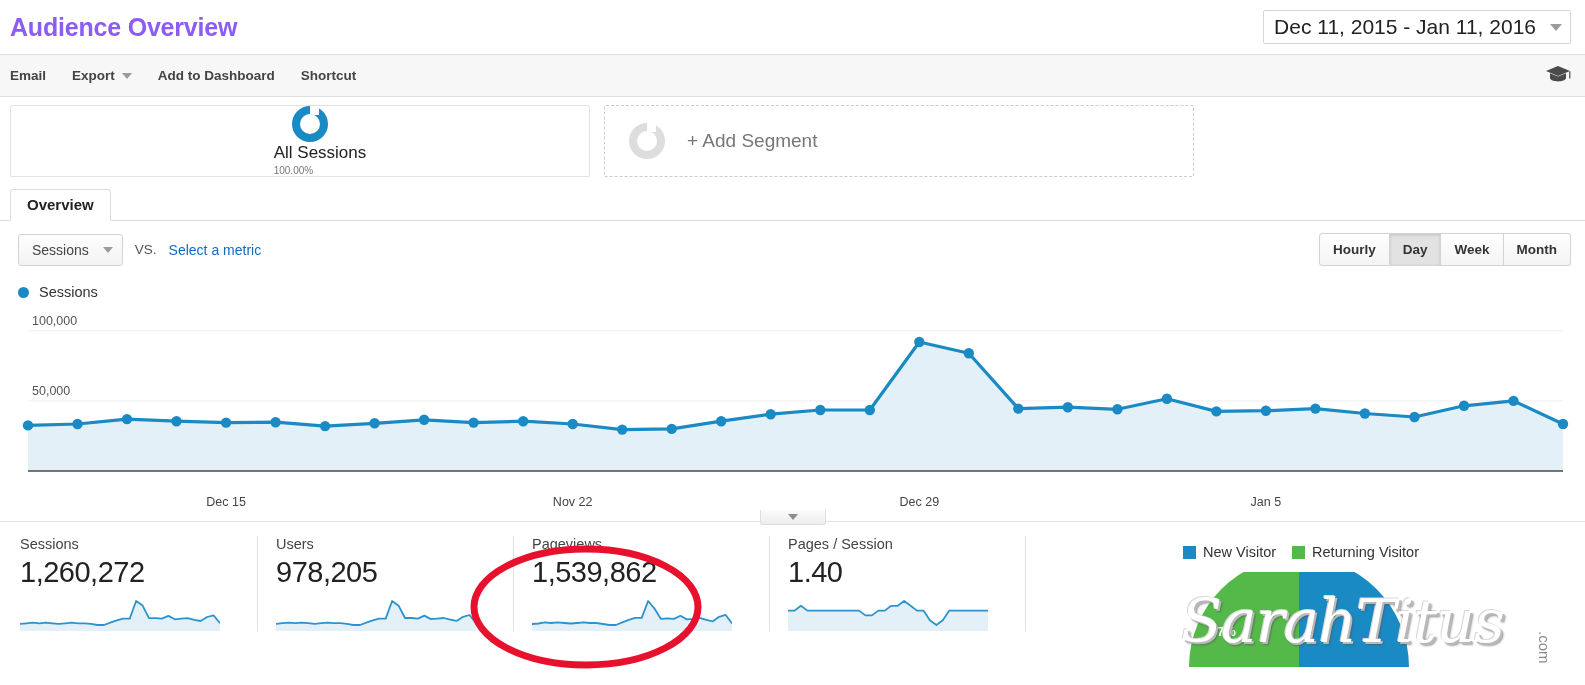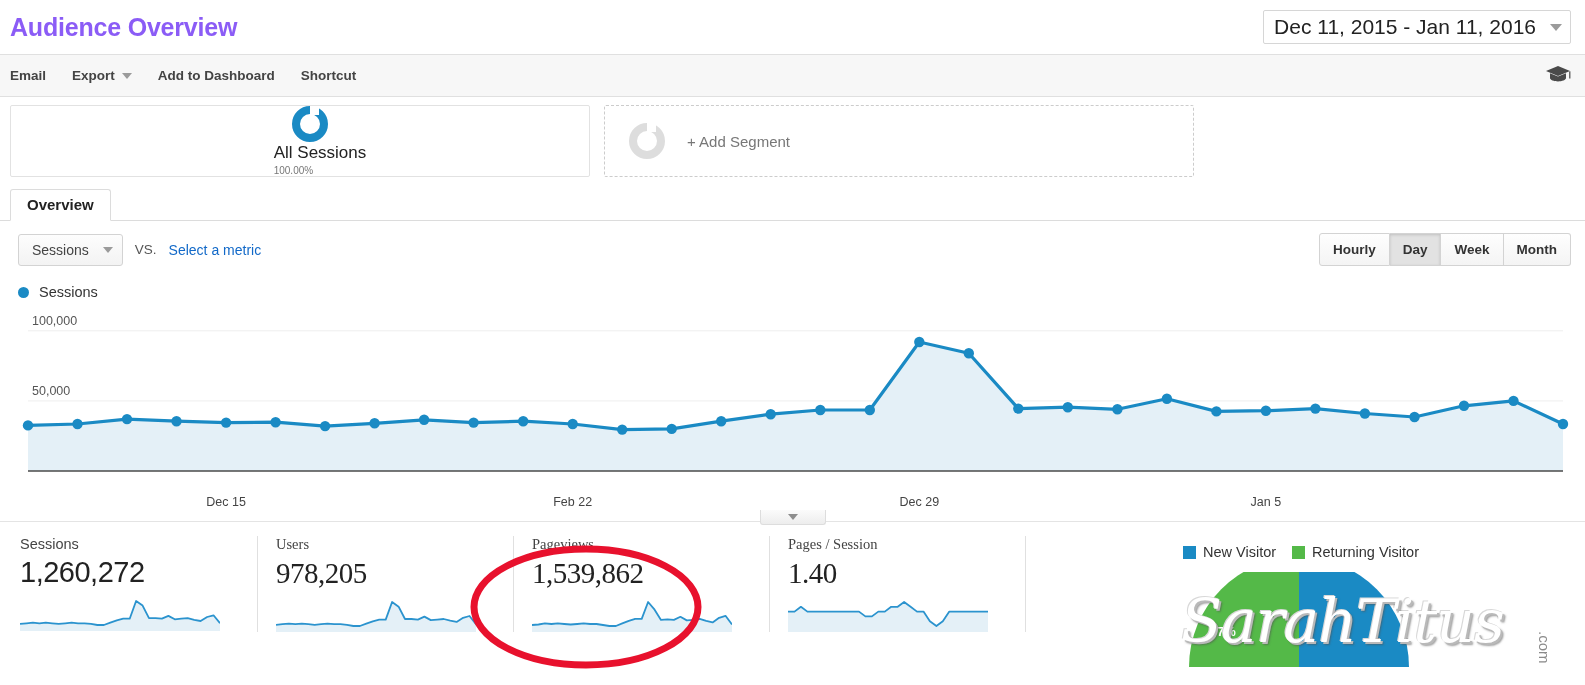--- a/index.html
+++ b/index.html
@@ -117,21 +117,21 @@
     content: "";
     position: absolute;
     width: 9px; height: 9px;
     background: #fff;
     top: -8px; right: 1px;
     transform: rotate(0deg);
   }
   .seg-text { margin-left: 20px; }
   .seg-name { font-size: 17px; color: #222; line-height: 1.25; }
   .seg-pct { font-size: 10px; color: #777; margin-top: 2px; }
-  .seg-add-label { font-size: 15px; color: #777; margin-left: 22px; }
+  .seg-add-label { font-size: 19px; color: #777; margin-left: 22px; }
 
   
   .tab-strip {
     margin-top: 12px;
     border-bottom: 1px solid #dcdcdc;
     display: flex;
     padding-left: 10px;
     height: 32px;
     align-items: flex-end;
   }
@@ -239,21 +239,21 @@
     padding: 14px 0 0 0;
     position: relative;
   }
   .cards { display: flex; padding-left: 20px; }
   .card {
     width: 238px;
     padding-right: 20px;
     border-right: 1px solid #e0e0e0;
     padding-left: 0;
   }
-  .card + .card { padding-left: 18px; width: 256px; font-family: Liberation Serif, serif; }
+  .card + .card { padding-left: 18px; width: 256px; }
   .card-label { font-size: 14.5px; color: #444; }
   .card-value {
     font-size: 29px;
     color: #222;
     margin-top: 4px;
     letter-spacing: -0.5px;
     line-height: 1.15;
   }
   .spark { margin-top: 8px; display: block; }
 
@@ -440,21 +440,21 @@
       <circle cx="1297.4" cy="102.6" r="5.2" fill="#1a8ac4"></circle>
       <circle cx="1346.9" cy="107.5" r="5.2" fill="#1a8ac4"></circle>
       <circle cx="1396.5" cy="111.0" r="5.2" fill="#1a8ac4"></circle>
       <circle cx="1446.0" cy="99.8" r="5.2" fill="#1a8ac4"></circle>
       <circle cx="1495.5" cy="94.9" r="5.2" fill="#1a8ac4"></circle>
       <circle cx="1545.0" cy="118.0" r="5.2" fill="#1a8ac4"></circle>
       <line x1="10" y1="165" x2="1545" y2="165" stroke="#4a4a4a" stroke-width="1.6"></line>
     </svg>
   <div class="axis-labels" id="axis-labels">
       <div class="axis-label" style="left: 13.3976%;">Dec 15</div>
-      <div class="axis-label" style="left: 35.7165%;">Feb 22</div>
+      <div class="axis-label" style="left: 35.7165%;">Nov 22</div>
       <div class="axis-label" style="left: 58.0354%;">Dec 29</div>
       <div class="axis-label" style="left: 80.3544%;">Jan 5</div>
     </div>
 </div>
 <div class="chart-divider">
   <div class="collapse-tab">
     <i></i>
   </div>
 </div>
 

